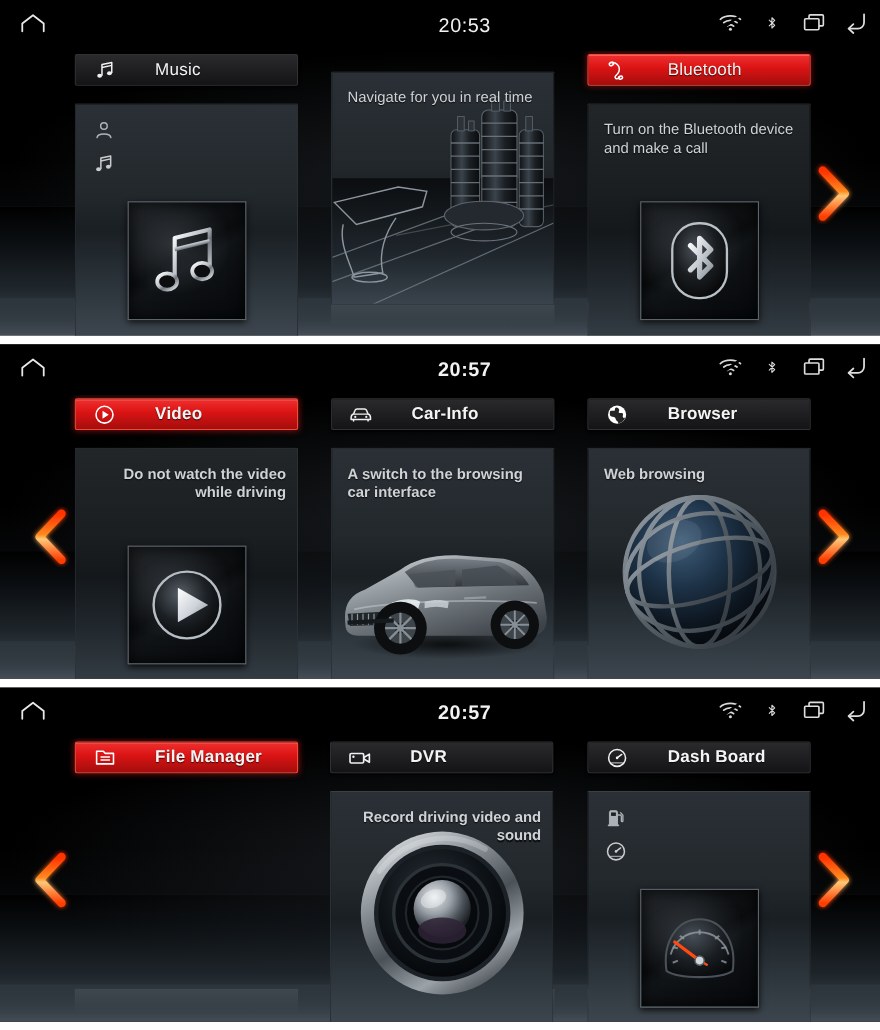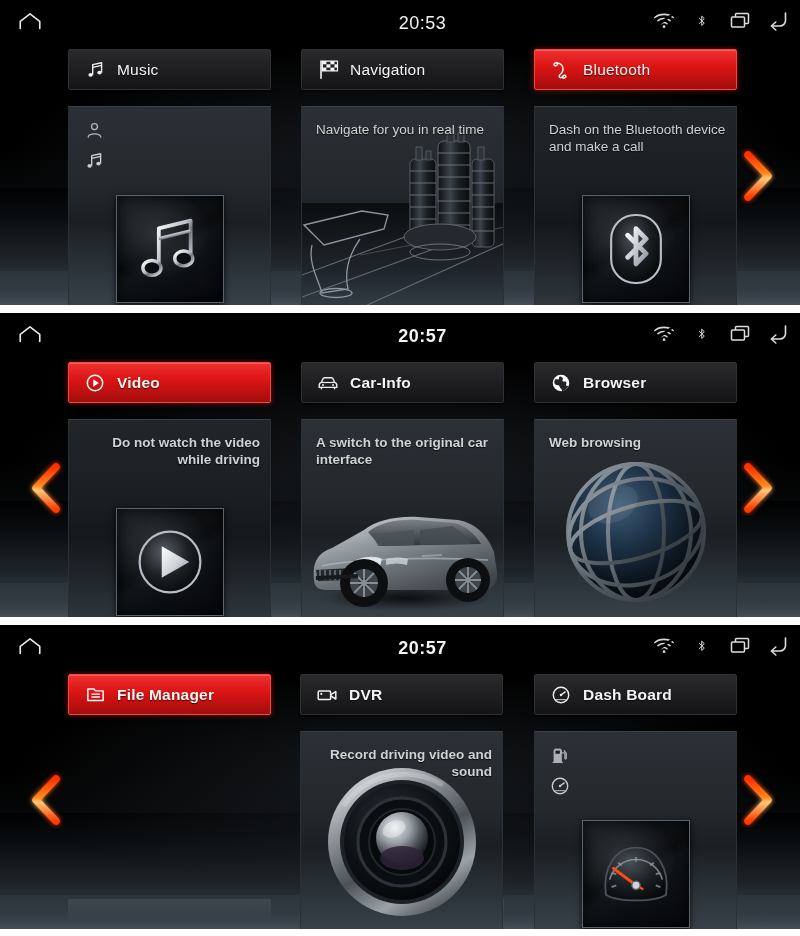--- a/index.html
+++ b/index.html
@@ -62,27 +62,28 @@
     position:absolute; left:0; right:0; top:0; bottom:0;
     display:flex; align-items:flex-start;
   }
   .card {
     position:relative;
     width:203px;
     margin-top:3px;
     z-index:5;
   }
   .card-head {
-    height:41px;
+    height:29px;
     border-radius:2px;
     display:flex; align-items:center;
     padding-left:14px;
     background:linear-gradient(180deg,#2a2a2c 0%,#202022 45%,#141416 100%);
     border:1px solid #313135;
     box-shadow:0 1px 2px rgba(0,0,0,.8);
+    gap:24px;
   }
   .card-head.hl {
     background:linear-gradient(180deg,#ef3030 0%,#dc1414 42%,#a40d0d 100%);
     border:1px solid #f04a3a;
     box-shadow:0 0 6px rgba(220,25,25,.55), inset 0 1px 0 rgba(255,160,150,.45);
   }
   .card-head .hd-ic { width:24px; height:24px; margin-right:10px; display:flex; align-items:center; justify-content:center; flex:0 0 auto; }
   .card-head .hd-tx { color:#f4f4f4; font-size:15.5px; letter-spacing:.2px; text-shadow:0 1px 1px rgba(0,0,0,.7); white-space:nowrap; }
 
   .card-body {
@@ -235,37 +236,20 @@
       </defs>
       <path d="M37 72 L37 26 L74 17 L74 60" fill="none" stroke="url(#mn4)" stroke-width="4.4" stroke-linejoin="round"></path>
       <path d="M37 38 L74 29" stroke="url(#mn4)" stroke-width="4"></path>
       <ellipse cx="29" cy="72" rx="10.5" ry="8.6" fill="#0b0d0f" stroke="url(#mn4)" stroke-width="4"></ellipse>
       <ellipse cx="66" cy="61" rx="10.5" ry="8.6" fill="#0b0d0f" stroke="url(#mn4)" stroke-width="4"></ellipse>
     </svg>
               </div>
             </div>
       </div>
       <div class="card" style="position:absolute;left:301px;top:0;">
-        <div class="card-head ">
-          <span class="hd-ic">
-                <svg viewBox="0 0 24 24" width="23" height="23">
-                  <path d="M4.2 3.2 L4.2 21" stroke="#f2f2f2" stroke-width="1.7" stroke-linecap="round"></path>
-                  <g>
-                    <rect x="5.6" y="3.2" width="4.2" height="3.4" fill="#f2f2f2"></rect>
-                    <rect x="14" y="3.2" width="4.2" height="3.4" fill="#f2f2f2"></rect>
-                    <rect x="9.8" y="6.6" width="4.2" height="3.4" fill="#f2f2f2"></rect>
-                    <rect x="18.2" y="6.6" width="3.2" height="3.4" fill="#f2f2f2"></rect>
-                    <rect x="5.6" y="10" width="4.2" height="3.4" fill="#f2f2f2"></rect>
-                    <rect x="14" y="10" width="4.2" height="3.4" fill="#f2f2f2"></rect>
-                    <path d="M5.6 3.2 L21.4 3.2 L21.4 13.4 L5.6 13.4 Z" fill="none" stroke="#f2f2f2" stroke-width="1.2"></path>
-                  </g>
-                </svg>
-              </span>
-          <span class="hd-tx">Navigation</span>
-        </div>
         <div class="card-body lit">
               <div class="art-full">
                 <svg viewBox="0 0 203 212" width="203" height="212" preserveAspectRatio="none">
       <defs>
         <linearGradient id="tw8" x1="0" y1="0" x2="1" y2="0">
           <stop offset="0%" stop-color="#0e1114"></stop>
                       <stop offset="38%" stop-color="#3b434b"></stop>
           <stop offset="65%" stop-color="#1b2024"></stop>
                       <stop offset="100%" stop-color="#0a0c0e"></stop>
         </linearGradient>
@@ -312,21 +296,21 @@
           <span class="hd-ic">
                 <svg viewBox="0 0 24 24" width="22" height="22">
                   <path d="M7.0 4.6 C10.6 4.0 13.6 6.4 14.1 9.6 C14.6 12.6 13.2 15.0 11.4 16.6 C10.0 17.8 9.6 19.0 10.6 19.9 C11.4 20.6 13.0 20.3 14.4 19.2" fill="none" stroke="#ffffff" stroke-width="1.5" stroke-linecap="round"></path>
                   <ellipse cx="6.4" cy="5.6" rx="2.2" ry="1.6" transform="rotate(-28 6.4 5.6)" fill="none" stroke="#ffffff" stroke-width="1.5"></ellipse>
                   <ellipse cx="15.4" cy="19.2" rx="2.0" ry="1.5" transform="rotate(-20 15.4 19.2)" fill="none" stroke="#ffffff" stroke-width="1.5"></ellipse>
                 </svg>
               </span>
           <span class="hd-tx">Bluetooth</span>
         </div>
         <div class="card-body ">
-              <div class="card-desc">Dash on the Bluetooth device and make a call</div>
+              <div class="card-desc">Turn on the Bluetooth device and make a call</div>
               <div class="thumb">
                 <svg viewBox="0 0 100 100" width="92" height="92">
       <defs>
         <radialGradient id="bt10" cx="42%" cy="34%" r="70%">
           <stop offset="0%" stop-color="#4a5158"></stop>
                       <stop offset="55%" stop-color="#1a1d20"></stop>
                       <stop offset="100%" stop-color="#060708"></stop>
         </radialGradient>
         <linearGradient id="bs10" x1="0" y1="0" x2="1" y2="1">
           <stop offset="0%" stop-color="#ffffff"></stop>
@@ -496,21 +480,21 @@
       <circle cx="166" cy="160" r="22" fill="#0c0e10"></circle>
       <circle cx="166" cy="160" r="13" fill="#3d444a"></circle>
       <circle cx="166" cy="160" r="4.5" fill="#171b1e"></circle>
       <g stroke="#878f96" stroke-width="1.8">
         <path d="M166 147 L166 173 M153 160 L179 160 M157 151 L175 169 M175 151 L157 169"></path>
       </g>
       <path d="M14 158 L56 156" stroke="#151a1d" stroke-width="4"></path>
       <path d="M120 136 L140 135" stroke="#b9c0c6" stroke-width="2" opacity=".5"></path>
     </svg>
               </div>
-              <div class="card-desc">A switch to the original car interface</div>
+              <div class="card-desc">A switch to the browsing car interface</div>
             </div>
       </div>
       <div class="card" style="position:absolute;left:534px;top:0;">
         <div class="card-head ">
           <span class="hd-ic">
                 <svg viewBox="0 0 24 24" width="22" height="22">
                   <circle cx="12" cy="12" r="9" fill="#ffffff"></circle>
                   <path d="M5.2 8.4 C7.0 7.4 8.4 8.6 9.4 8.0 C10.4 7.4 9.2 5.6 10.6 5.0 C12.0 4.4 13.4 5.6 14.0 6.8 C14.6 8.0 13.0 9.0 13.8 10.0 C14.6 11.0 16.6 9.8 17.6 10.8 C18.6 11.8 17.0 13.4 17.8 14.6 C18.4 15.5 19.4 15.2 20.1 14.6 C19.3 17.9 16.4 20.4 12.9 20.9 C13.6 19.6 12.6 18.6 11.6 17.9 C10.4 17.1 10.8 15.6 9.8 14.8 C8.6 13.9 6.4 14.6 5.4 13.4 C4.6 12.4 4.6 10.0 5.2 8.4 Z" fill="#242424"></path>
                 </svg>
               </span>

